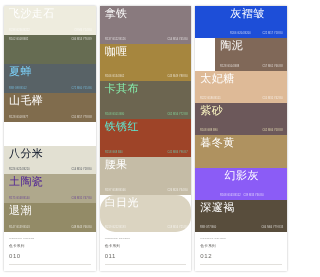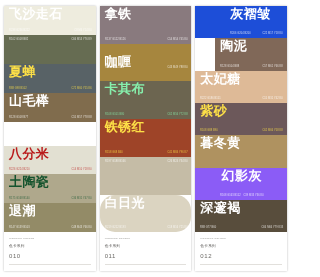--- a/index.html
+++ b/index.html
@@ -38,24 +38,24 @@
     flex: 1 1 0;
     position: relative;
     padding: 3px 4px 2px 5px;
     display: flex;
     flex-direction: column;
     justify-content: space-between;
     min-height: 0;
     overflow: hidden;
   }
   .sw-name {
-    font-size: 13px;
+    font-size: 11px;
     line-height: 9px;
     letter-spacing: 0.4px;
-    font-weight: bold;
+    font-weight: normal;
     white-space: nowrap;
   }
   .sw-codes {
     display: flex;
     flex-direction: row;
     justify-content: space-between;
     gap: 2px;
     opacity: 0.75;
   }
   .sw-code {
@@ -114,42 +114,42 @@
             <div class="sw-code">R238 G236 B222</div>
             <div class="sw-code right">C8 M6 Y14 K0</div>
           </div>
         </div>
         <div class="swatch" style="background: rgb(102, 108, 82); color: rgb(255, 255, 255);">
           <div class="sw-codes">
             <div class="sw-code">R102 G108 B82</div>
             <div class="sw-code right">C66 M53 Y76 K9</div>
           </div>
         </div>
-        <div class="swatch" style="background: rgb(88, 98, 102); color: #fde047;">
+        <div class="swatch" style="background: rgb(88, 98, 102); color: #7dd3fc;">
           <div class="sw-name">夏蝉</div>
           <div class="sw-codes">
             <div class="sw-code">R88 G98 B102</div>
             <div class="sw-code right">C72 M60 Y55 K6</div>
           </div>
         </div>
         <div class="swatch" style="background: rgb(128, 108, 77); color: rgb(255, 255, 255);">
           <div class="sw-name">山毛榉</div>
           <div class="sw-codes">
             <div class="sw-code">R128 G108 B77</div>
             <div class="sw-code right">C55 M57 Y78 K8</div>
           </div>
         </div>
-        <div class="swatch" style="background: rgb(226, 224, 210); color: #b91c1c; margin-top: 24px;">
+        <div class="swatch" style="background: rgb(226, 224, 210); color: #0f172a; margin-top: 24px;">
           <div class="sw-name">八分米</div>
           <div class="sw-codes">
             <div class="sw-code">R226 G224 B210</div>
             <div class="sw-code right">C14 M10 Y18 K0</div>
           </div>
         </div>
-        <div class="swatch" style="background: rgb(175, 168, 140); color: #14532d;">
+        <div class="swatch" style="background: rgb(175, 168, 140); color: #4c1d95;">
           <div class="sw-name">土陶瓷</div>
           <div class="sw-codes">
             <div class="sw-code">R175 G168 B140</div>
             <div class="sw-code right">C36 M31 Y47 K0</div>
           </div>
         </div>
         <div class="swatch" style="background: rgb(147, 139, 103); color: rgb(255, 255, 255);">
           <div class="sw-name">退潮</div>
           <div class="sw-codes">
             <div class="sw-code">R147 G139 B103</div>
@@ -166,42 +166,43 @@
     </div>
     <div class="card">
       <div class="swatches">
         <div class="swatch" style="background: rgb(137, 122, 126); color: rgb(255, 255, 255);">
           <div class="sw-name">拿铁</div>
           <div class="sw-codes">
             <div class="sw-code">R137 G122 B126</div>
             <div class="sw-code right">C54 M54 Y45 K0</div>
           </div>
         </div>
-        <div class="swatch" style="background: rgb(166, 134, 62); color: rgb(255, 255, 255); justify-content: center;">
+        <div class="swatch" style="background: rgb(166, 134, 62); color: rgb(255, 255, 255);">
           <div class="sw-name">咖喱</div>
           <div class="sw-codes">
             <div class="sw-code">R166 G134 B62</div>
             <div class="sw-code right">C43 M49 Y88 K0</div>
           </div>
         </div>
         <div class="swatch" style="background: rgb(108, 101, 80); color: #86efac;">
           <div class="sw-name">卡其布</div>
           <div class="sw-codes">
             <div class="sw-code">R108 G101 B80</div>
             <div class="sw-code right">C62 M56 Y72 K8</div>
           </div>
         </div>
-        <div class="swatch" style="background: rgb(158, 68, 40); color: #fde047;">
+        <div class="swatch" style="background: rgb(158, 68, 40); color: #5eead4;">
           <div class="sw-name">铁锈红</div>
           <div class="sw-codes">
             <div class="sw-code">R158 G68 B40</div>
             <div class="sw-code right">C41 M84 Y96 K7</div>
           </div>
         </div>
         <div class="swatch" style="background: rgb(197, 188, 166); color: rgb(255, 255, 255);">
+          <div class="sw-name">腰果</div>
           <div class="sw-codes">
             <div class="sw-code">R197 G188 B166</div>
             <div class="sw-code right">C26 M24 Y34 K0</div>
           </div>
         </div>
         <div class="swatch" style="background: rgb(219, 212, 193); color: rgb(255, 255, 255); border-radius: 15px;">
           <div class="sw-name">白日光</div>
           <div class="sw-codes">
             <div class="sw-code">R219 G212 B193</div>
             <div class="sw-code right">C18 M16 Y25 K0</div>
@@ -231,21 +232,21 @@
             <div class="sw-code right">C57 M61 Y66 K8</div>
           </div>
         </div>
         <div class="swatch" style="background: rgb(222, 186, 151); color: rgb(255, 255, 255);">
           <div class="sw-name">太妃糖</div>
           <div class="sw-codes">
             <div class="sw-code">R222 G186 B151</div>
             <div class="sw-code right">C15 M31 Y42 K0</div>
           </div>
         </div>
-        <div class="swatch" style="background: rgb(108, 88, 90); color: #fde047;">
+        <div class="swatch" style="background: rgb(108, 88, 90); color: #fef9c3;">
           <div class="sw-name">紫砂</div>
           <div class="sw-codes">
             <div class="sw-code">R108 G88 B90</div>
             <div class="sw-code right">C62 M66 Y58 K8</div>
           </div>
         </div>
         <div class="swatch" style="background: rgb(175, 146, 96); color: rgb(255, 255, 255); gap: 37px;">
           <div class="sw-name">暮冬黄</div>
           <div class="sw-codes">
             <div class="sw-code">R175 G146 B96</div>

